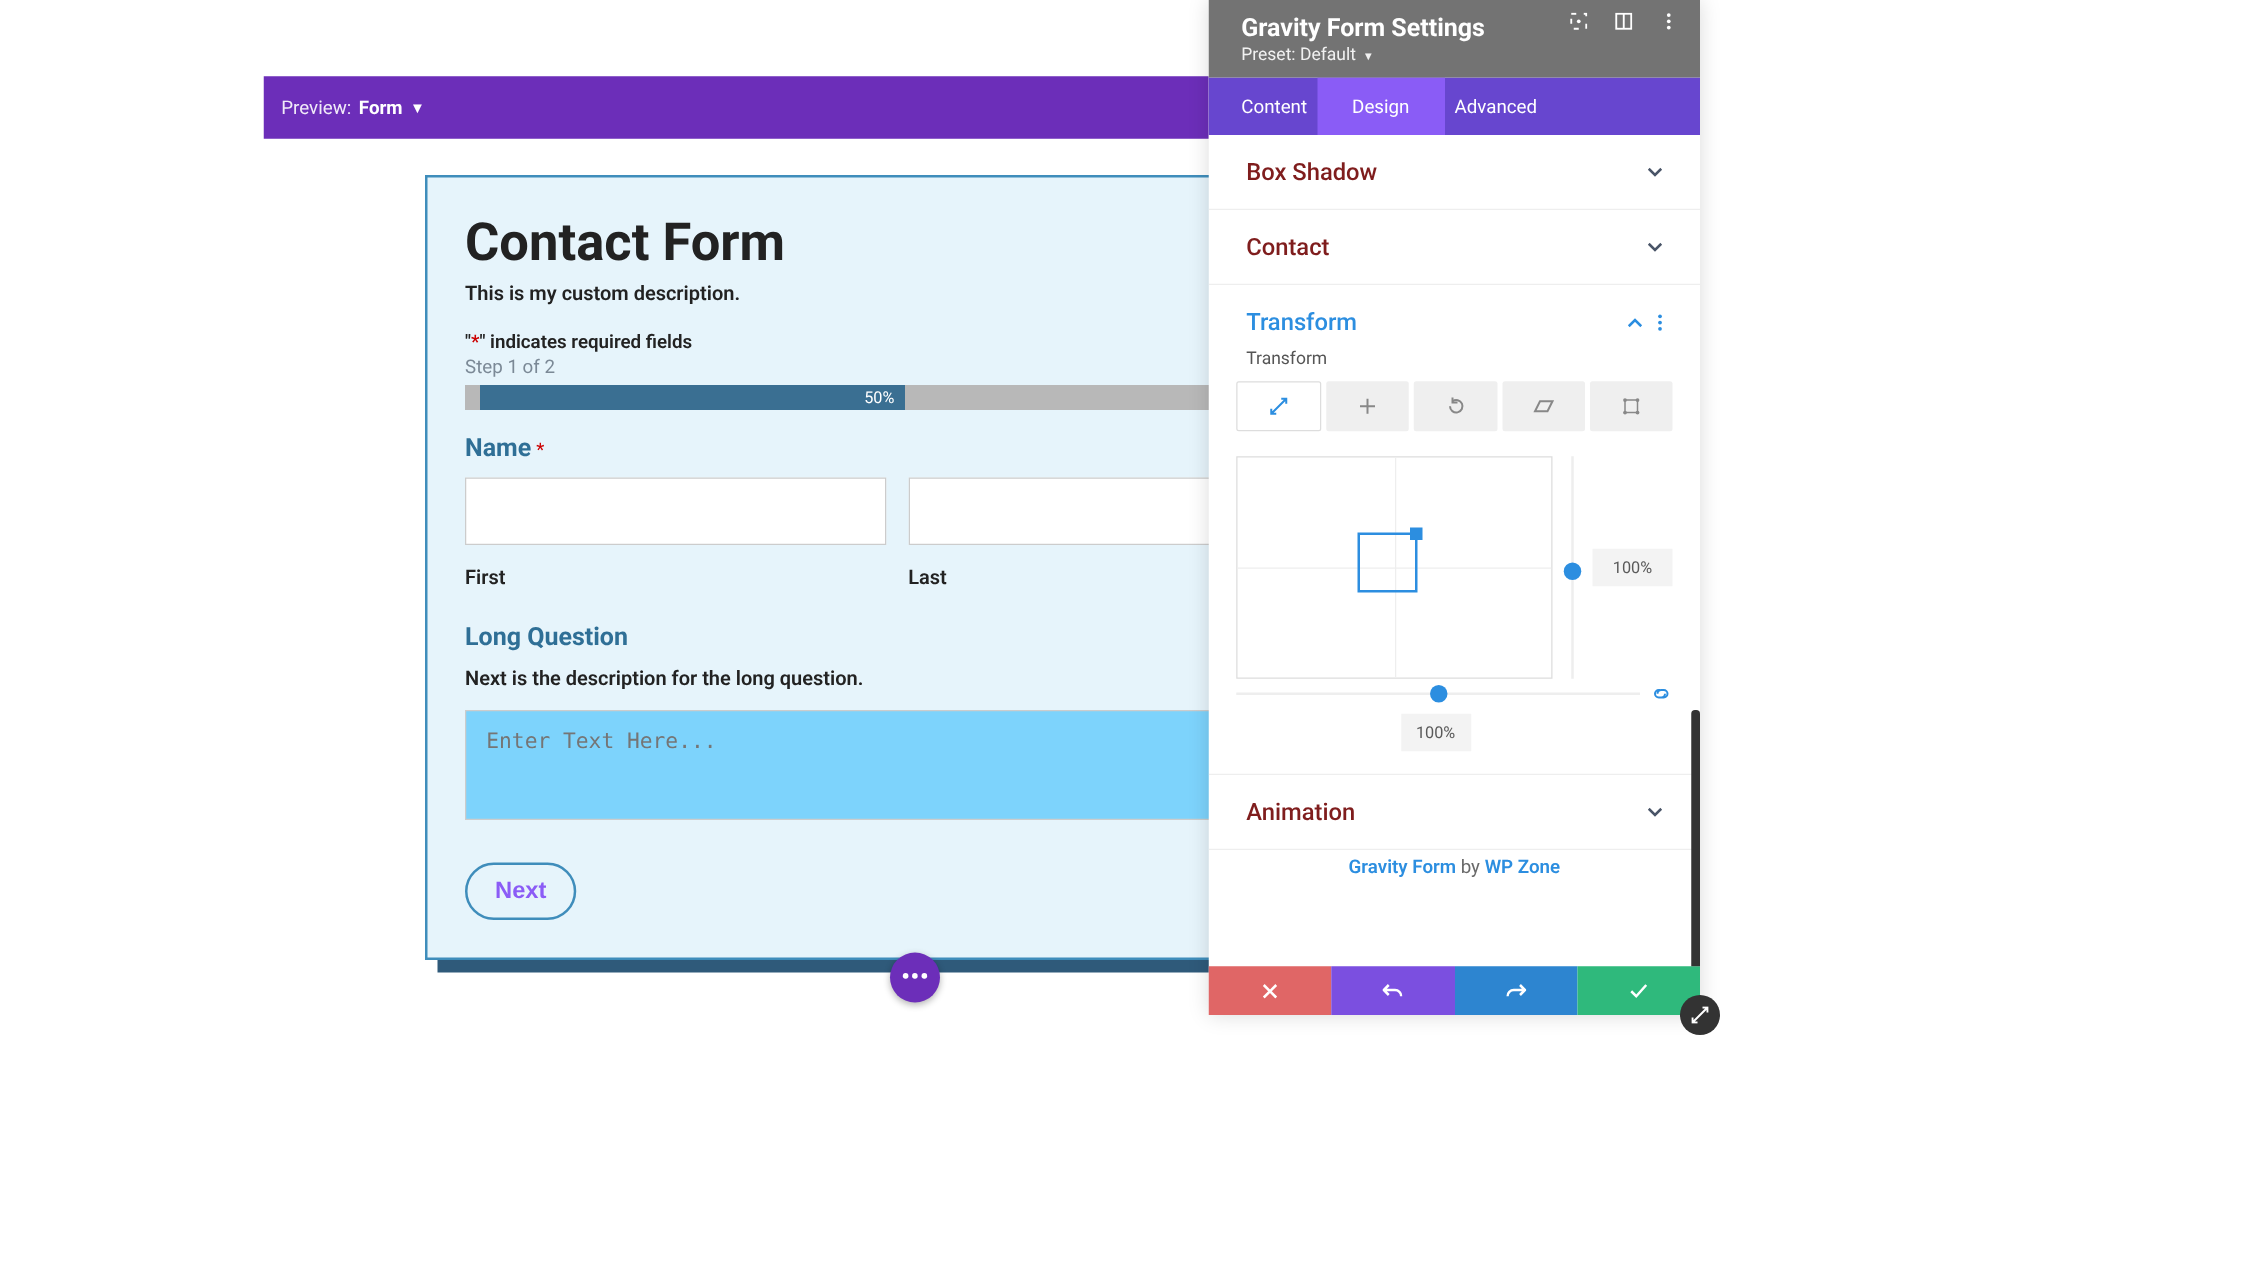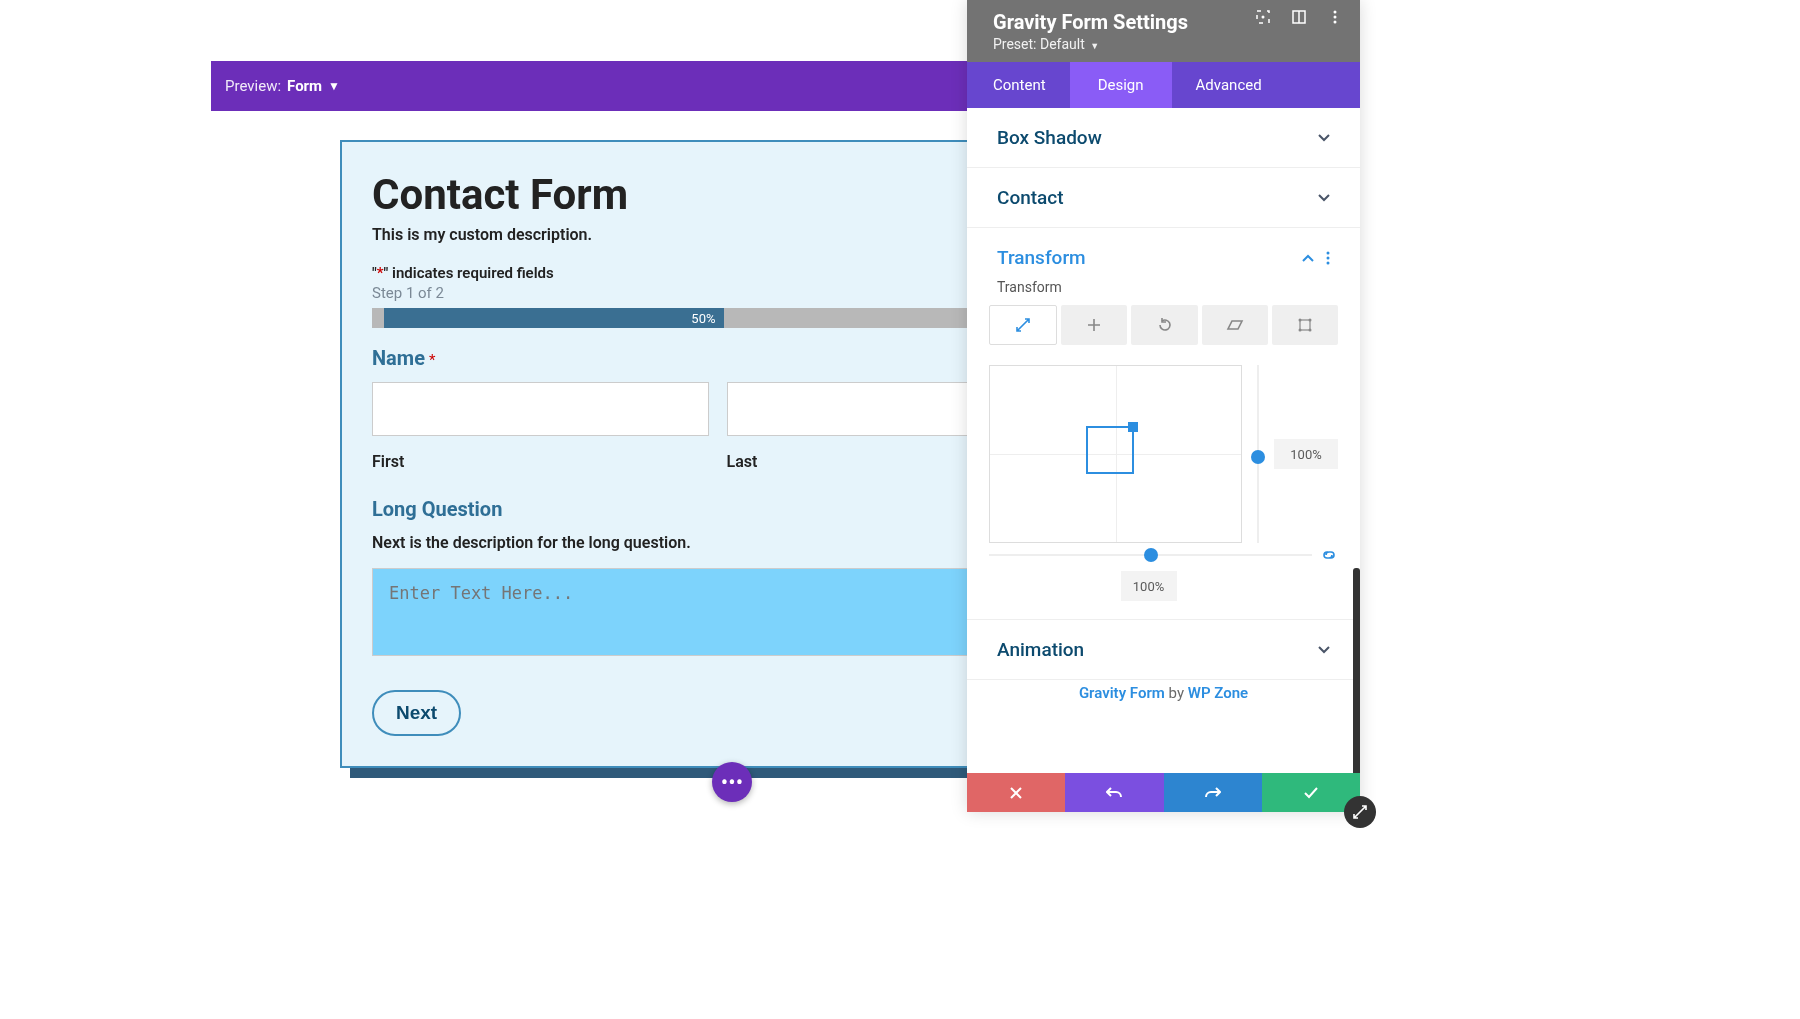--- a/index.html
+++ b/index.html
@@ -118,21 +118,21 @@
     padding: 14px 16px;
     font-size: 17px;
     color: #333;
     resize: none;
   }
 
   .next-btn {
     margin-top: 30px;
     background: transparent;
     border: 2px solid #3f8dbb;
-    color: #0c4a6e;
+    color: #8b5cf6;
     font-size: 19px;
     font-weight: 600;
     padding: 10px 22px;
     border-radius: 999px;
     cursor: pointer;
   }
 
   
   .dots-fab {
     position: absolute;
@@ -179,21 +179,21 @@
     display: flex;
     gap: 22px;
   }
   .panel-header-icons .ic { cursor: pointer; width: 14px; height:14px; display:inline-flex; align-items:center; justify-content:center;}
   .panel-tabs {
     display: flex;
     background: #6746cf;
   }
   .panel-tab {
     flex: 0 0 auto;
-    padding: 14px 24px;
+    padding: 14px 8px;
     color: #fff;
     font-size: 15px;
     cursor: pointer;
   }
   .panel-tab.active, .panel-tab.design { background: #8a5cf6; padding:14px 28px;}
   .panel-tab.content { padding-left:26px; }
 
   .panel-body {
     flex: 1;
     overflow: hidden;
@@ -212,21 +212,21 @@
   .accordion {
     border-bottom: 1px solid #eee;
     padding: 18px 30px;
     display: flex;
     align-items: center;
     justify-content: space-between;
     cursor: pointer;
   }
   .accordion .t {
     font-size: 19px;
-    color: #0c4a6e;
+    color: #7f1d1d;
     font-weight: 500;
   }
   .accordion.open .t { color: #2c8ee0; }
   .accordion .chev { color: #4a5568; font-size: 14px; }
   .accordion.open .chev { color: #2c8ee0; }
   .accordion .kebab { color: #2c8ee0; margin-left: 12px; font-size: 16px; }
 
   .transform-label { padding: 0 30px; font-size: 14px; color: #555; margin-top: 4px; margin-bottom: 10px; }
 
   .transform-tabs {

